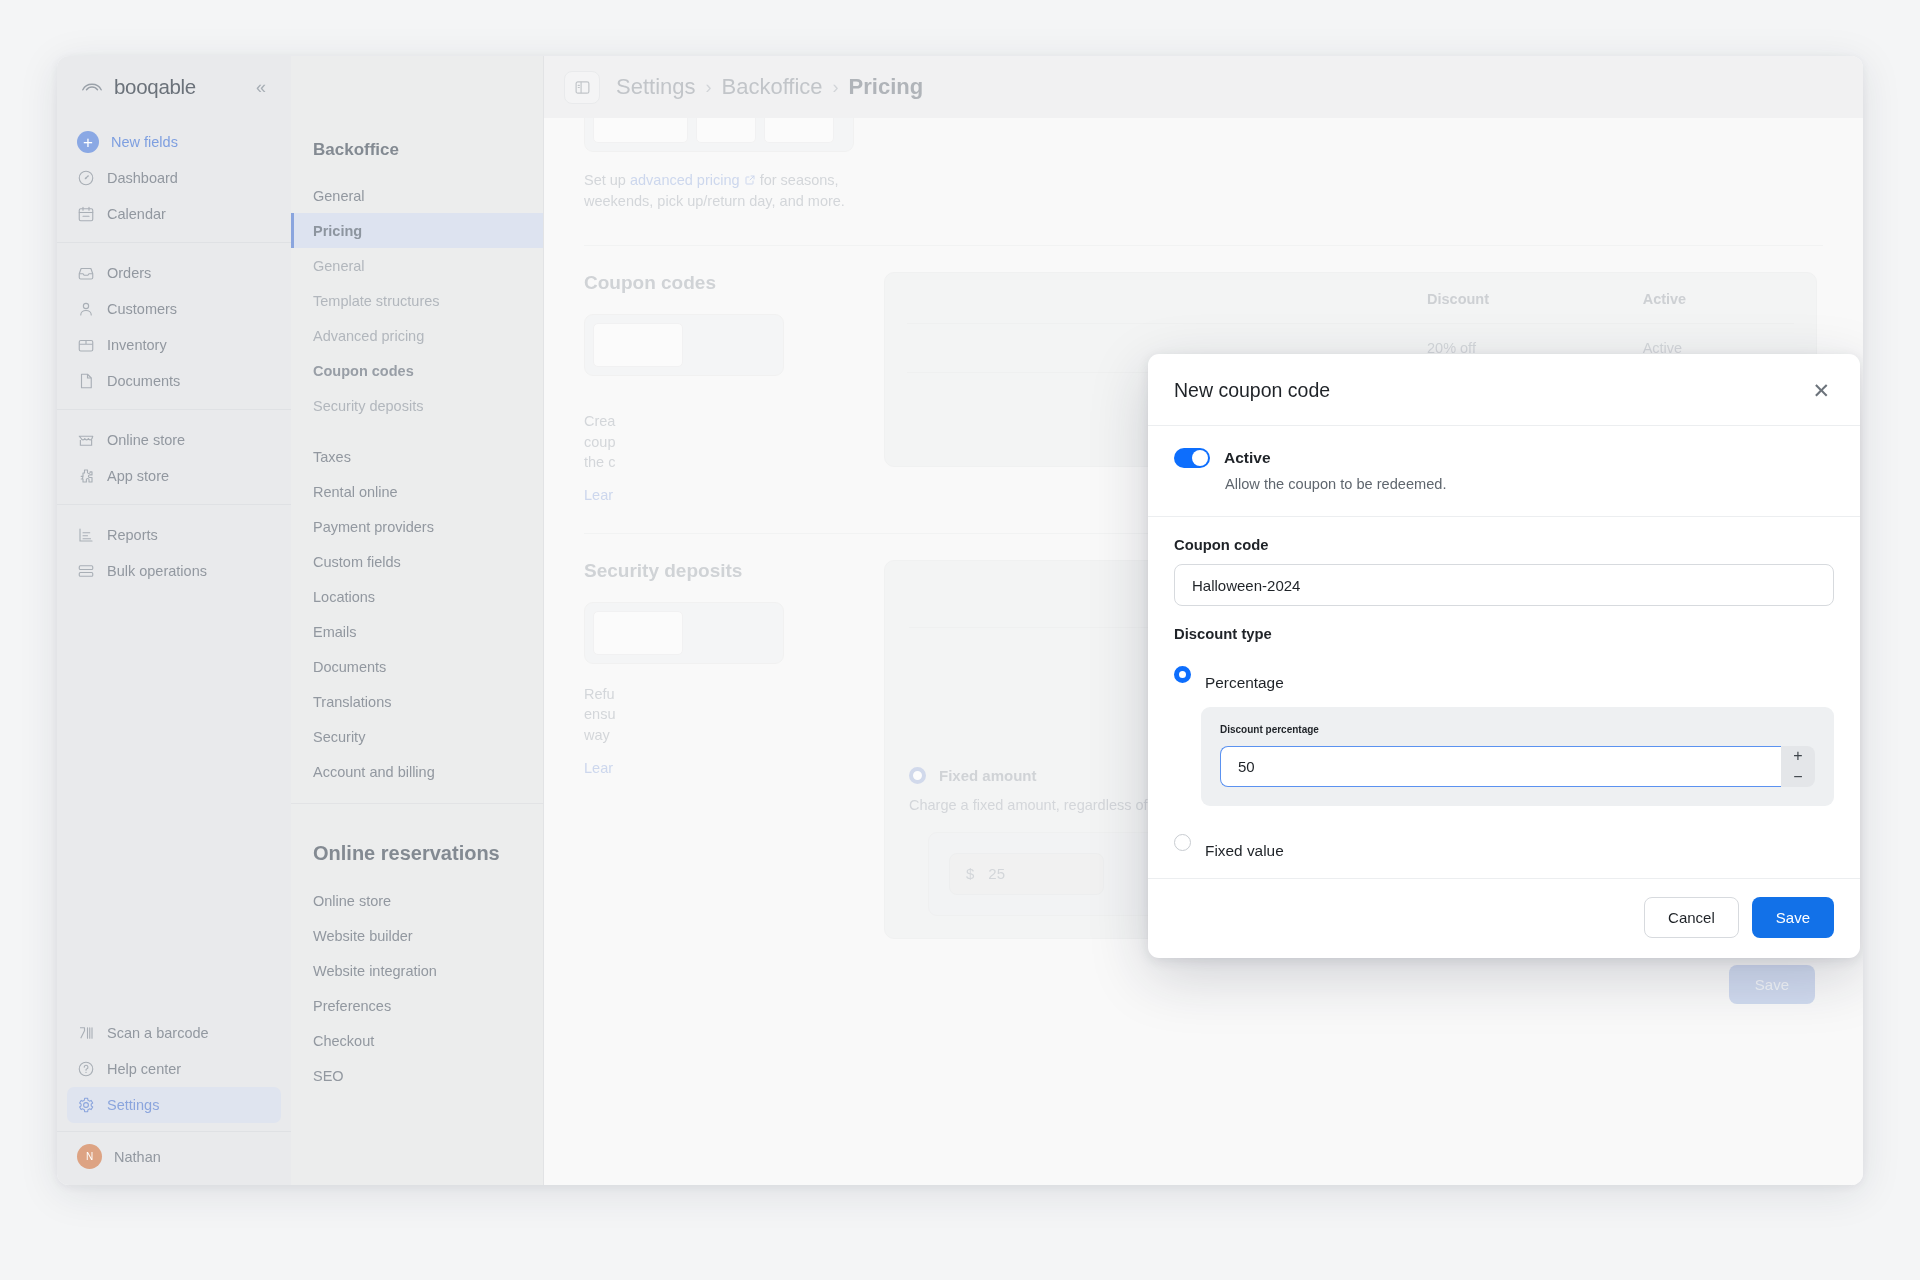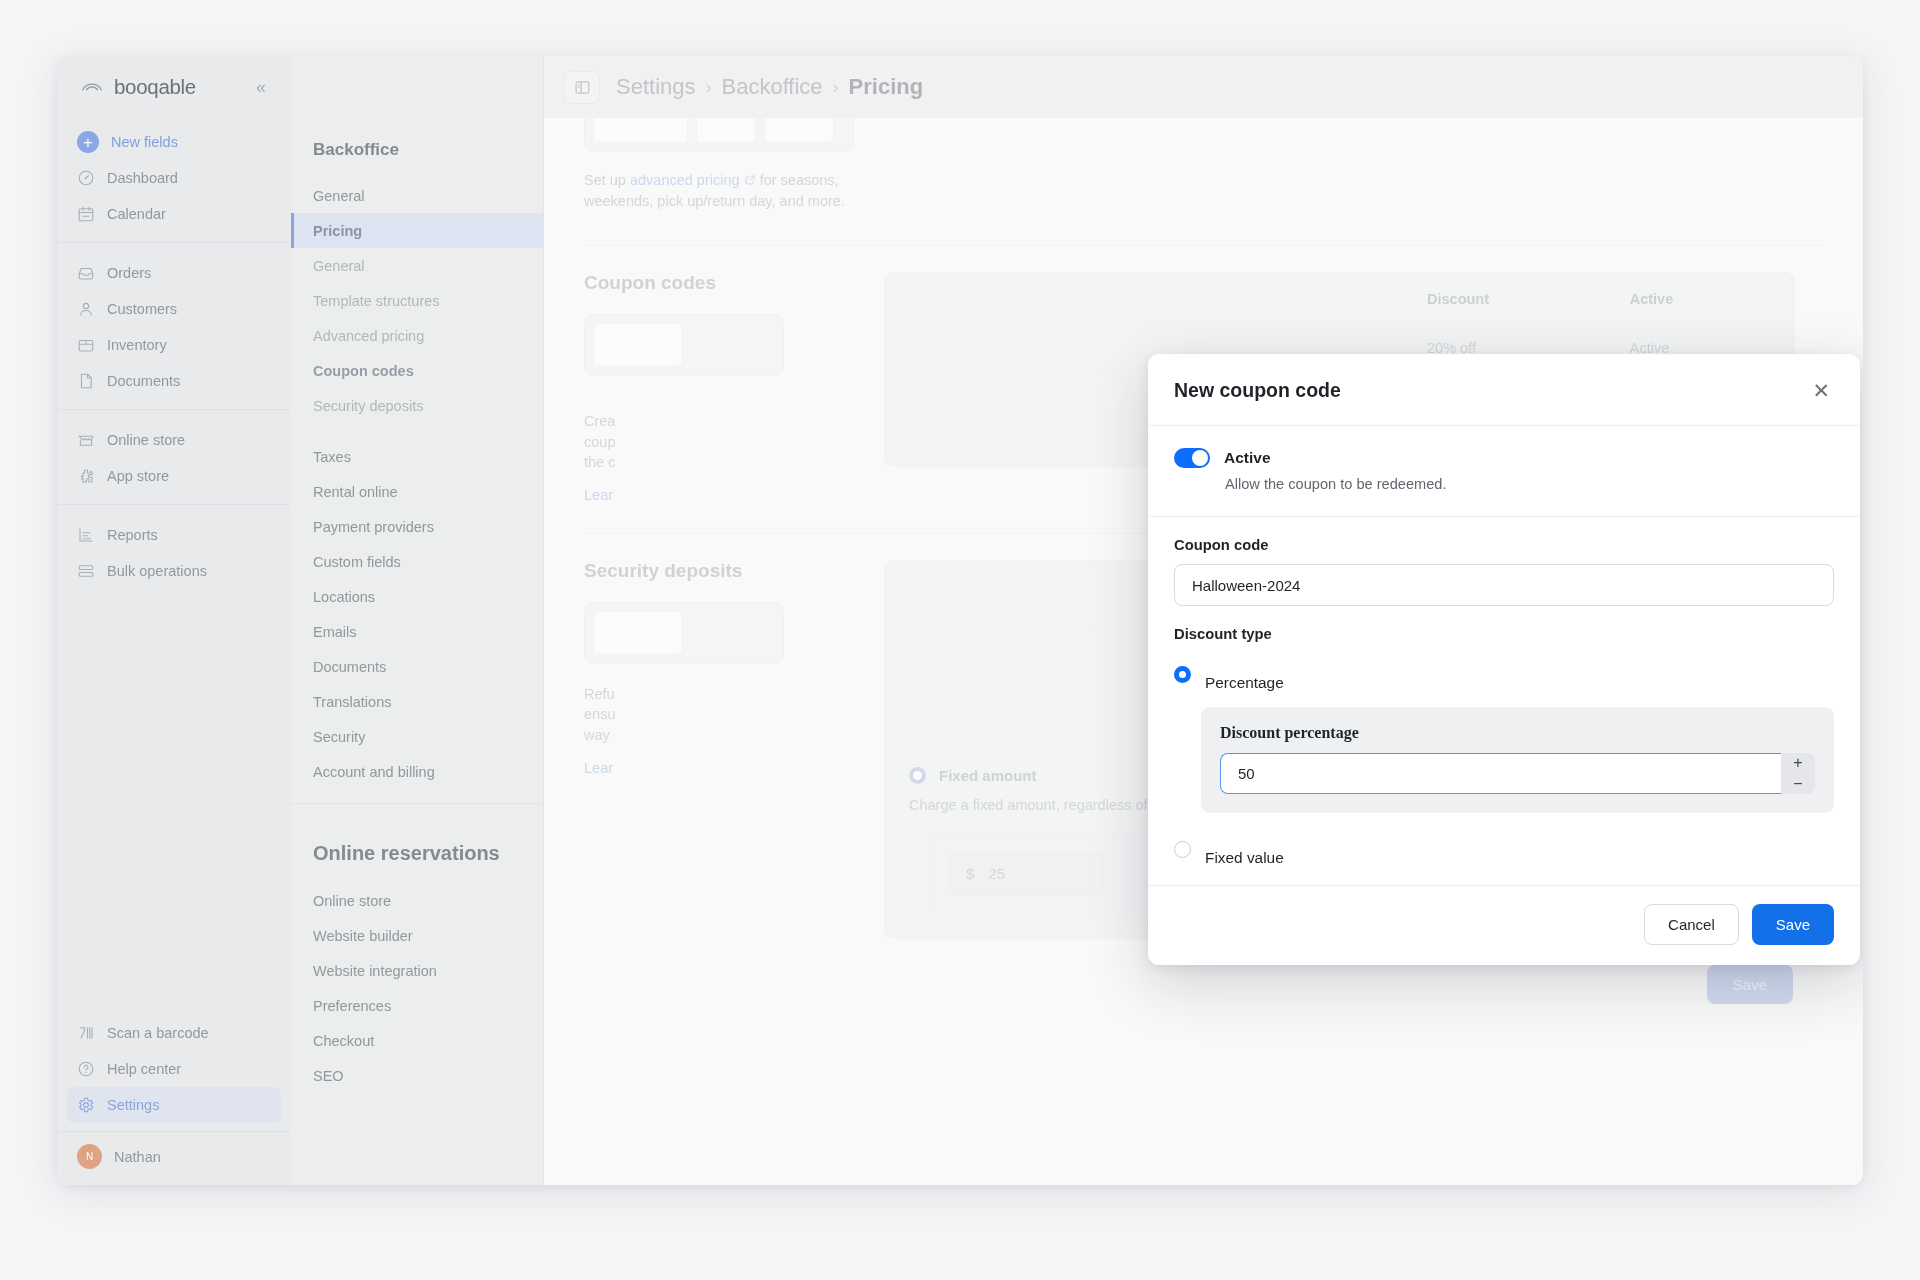--- a/index.html
+++ b/index.html
@@ -126,21 +126,21 @@
   .crumbs { display: flex; align-items: center; gap: 10px; font-size: 22px; }
   .crumb { color: #9ba1a8; cursor: pointer; }
   .crumb.last { color: #7d848c; font-weight: 700; cursor: default; }
   .crumb-sep { color: #b6bbc1; font-size: 18px; }
 
   #content-scroll {
     position: absolute; left: 0; right: 0; top: 62px; bottom: 0;
     background: #fafafa; overflow: hidden;
   }
   .content-inner { padding: 0 0 0 0; position: relative; height: 100%; }
-  .sec-row { display: flex; padding: 0 68px 0 40px; }
+  .sec-row { display: flex; padding: 0 46px 0 40px; }
   .sec-left { width: 300px; flex: 0 0 300px; padding-right: 30px; }
   .sec-right { flex: 1; }
   .thumb-card {
     background: #f2f3f4; border-radius: 9px; height: 64px;
     border: 1px solid #eceded; padding: 8px; display: flex; gap: 8px;
   }
   .thumb-mini { background: #fdfdfd; border-radius: 5px; border: 1px solid #ededee; }
 
   .sec-desc { font-size: 14.5px; line-height: 1.42; color: #b9bec4; }
   .link-muted { color: #aec0e6; }
@@ -187,21 +187,21 @@
     background: #fff;
     border-radius: 11px;
     box-shadow: 0 18px 60px rgba(25,35,55,.18), 0 3px 12px rgba(25,35,55,.10);
     overflow: hidden;
   }
   .modal-head {
     display: flex; align-items: center; justify-content: space-between;
     padding: 24px 26px 22px 26px;
     border-bottom: 1px solid #eceef0;
   }
-  .modal-title { font-size: 19.5px; font-weight: 700; color: #1f2328; }
+  .modal-title { font-size: 19.5px; font-weight: 400; color: #1f2328; }
   .close-x {
     font-size: 21px; color: #6c737b; cursor: pointer; line-height: 1;
     padding: 2px 4px;
   }
   .modal-sec {
     padding: 22px 26px 24px 26px; border-bottom: 1px solid #eceef0;
   }
   .toggle-row { display: flex; align-items: center; gap: 14px; }
   .toggle {
     width: 36px; height: 20px; border-radius: 10px; background: #0d6efd;
@@ -232,21 +232,21 @@
     width: 17px; height: 17px; border-radius: 50%;
     border: 1.5px solid #c8ccd1; background: #fff; flex: 0 0 17px;
   }
   .radio.checked { border: 5px solid #0d6efd; }
   .radio-label { font-size: 15.4px; font-weight: 400; color: #1f2328; margin-top: 18px; }
   .sub-panel {
     margin: 15px 0 0 27px;
     background: #eef0f2; border-radius: 9px;
     padding: 17px 19px 19px 19px;
   }
-  .sub-label { font-size: 16px; font-weight: 700; color: #1f2328; font-family: Liberation Serif, serif; }
+  .sub-label { font-size: 10px; font-weight: 700; color: #1f2328; }
   .stepper { margin-top: 11px; display: flex; align-items: stretch; }
   .stepper input {
     flex: 1; height: 41px; border: 1.5px solid #5b92f0; border-right: none;
     border-radius: 8px 0 0 8px; padding: 0 17px; font-size: 15px;
     color: #1f2328; font-family: inherit; background: #fff; outline: none;
   }
   .stepper-btns {
     width: 34px; flex: 0 0 34px; background: #e4e6e9;
     border-radius: 0 8px 8px 0; display: flex; flex-direction: column;
   }

